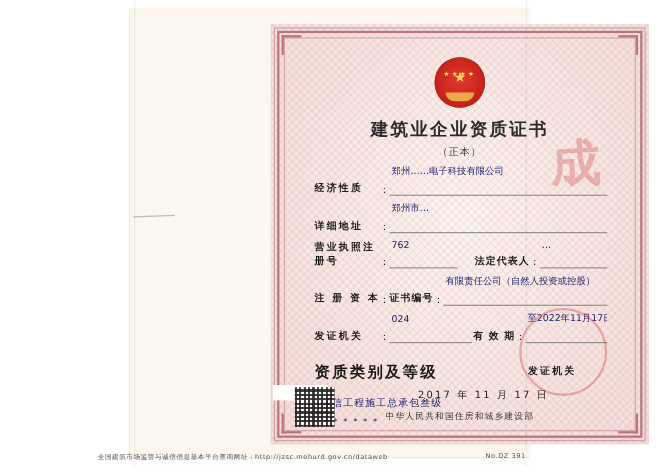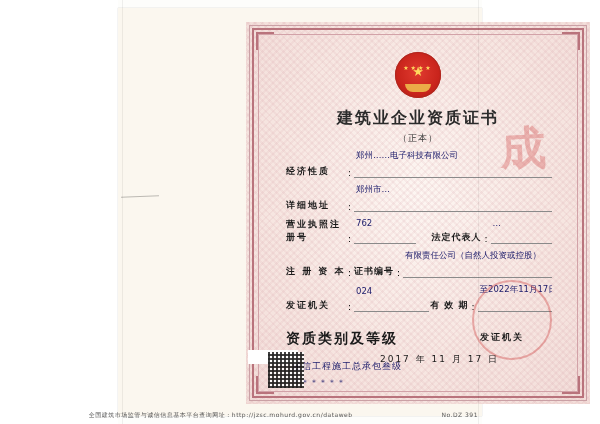--- a/index.html
+++ b/index.html
@@ -238,20 +238,21 @@
         </div>
 
         <div class="scope-label">资质类别及等级</div>
         <div class="scope-box">通信工程施工总承包叁级</div>
         <div class="stars">＊＊＊＊＊＊</div>
       </div>
 
       <div class="issuer">发证机关</div>
       <div class="seal"></div>
       <div class="datetime">2017 年 11 月 17 日</div>
+      <div class="ministry">中华人民共和国住房和城乡建设部</div>
     </div>
 
     <div class="whitebox"></div>
     <div class="barcode"></div>
   </div>
 
   <div class="fold"></div>
   <div class="fold2"></div>
   <div class="scratch"></div>
 

